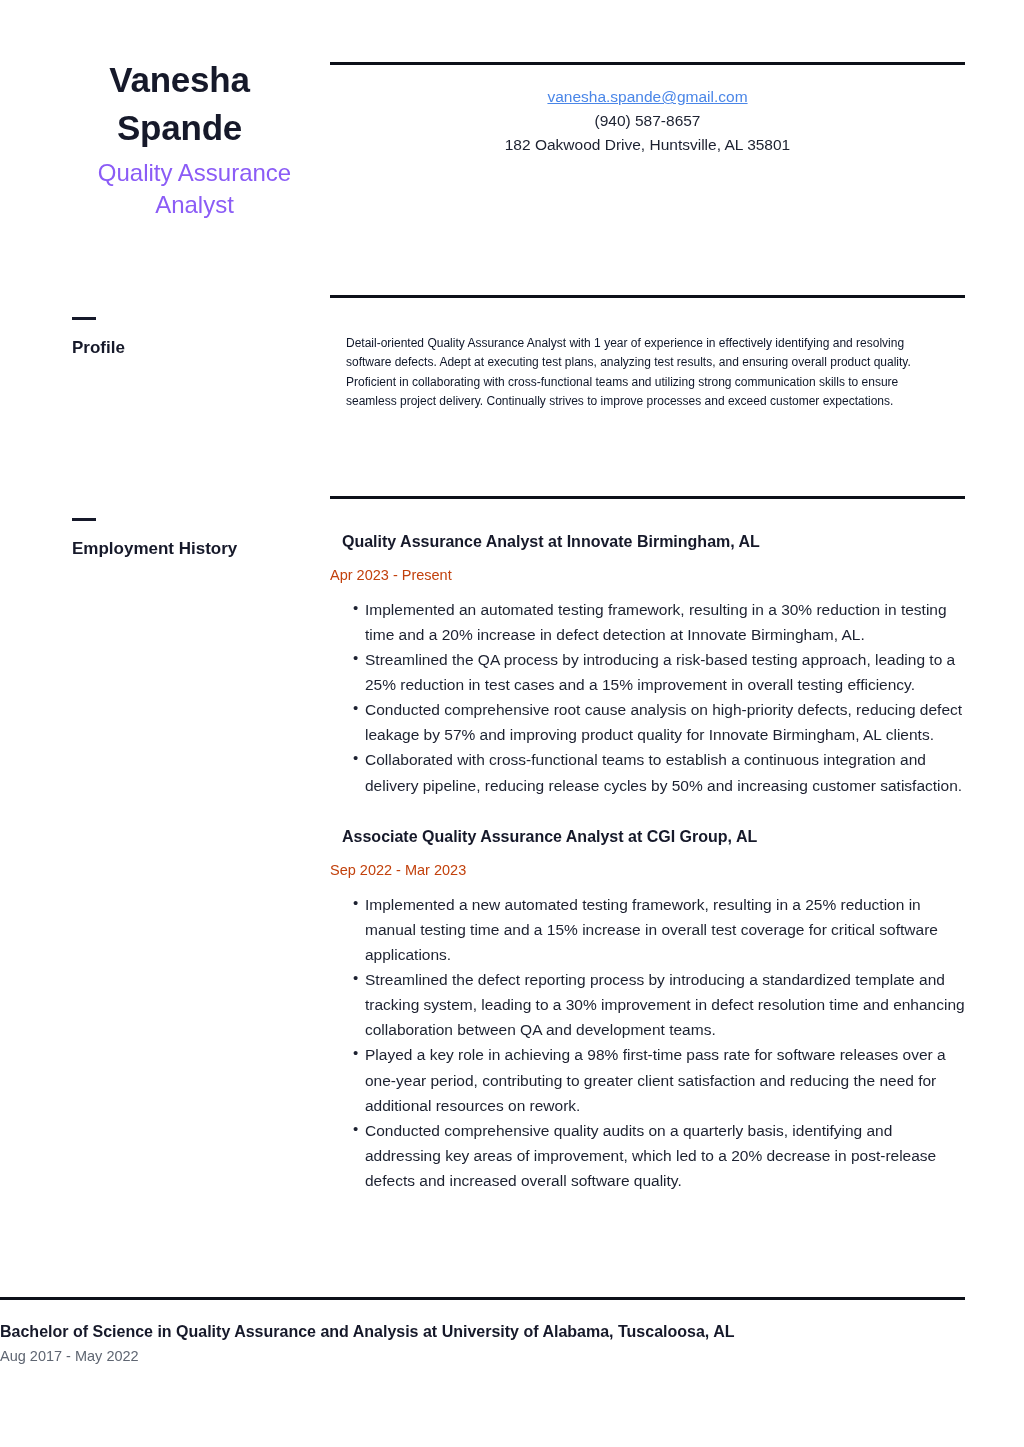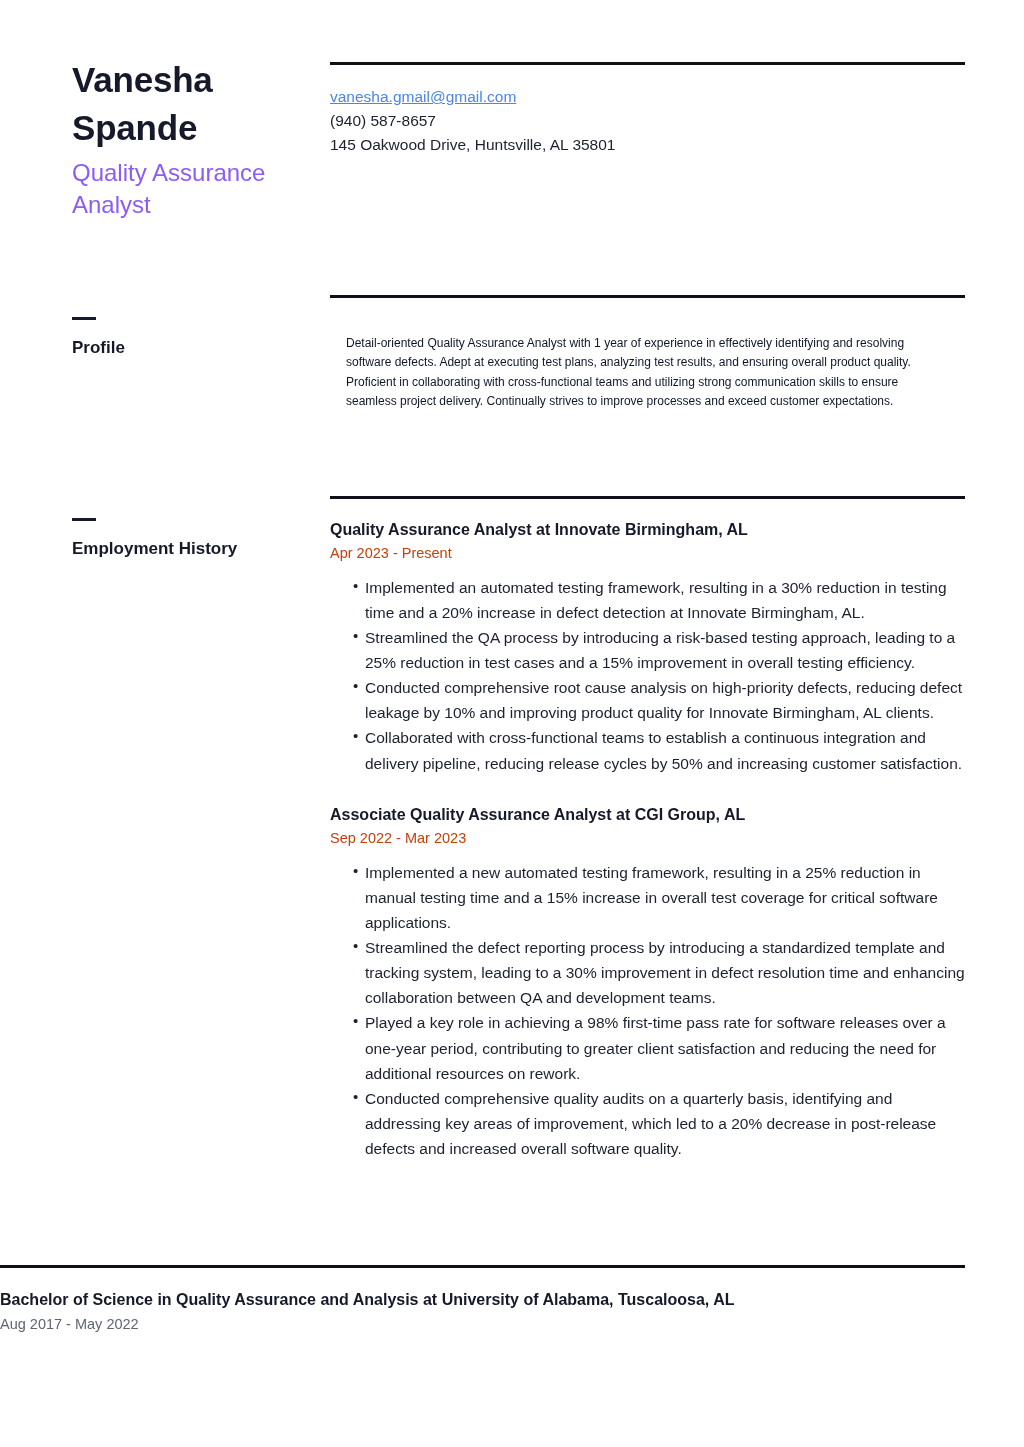--- a/index.html
+++ b/index.html
@@ -23,20 +23,21 @@
     height: 1447px;
     background: #ffffff;
     padding: 0;
     overflow: hidden;
   }
 
   
   .header {
     display: flex;
     align-items: flex-start;
+    text-align: center;
   }
   .header-left {
     width: 330px;
     padding-left: 72px;
     padding-top: 56px;
   }
   .name {
     font-size: 35px;
     font-weight: 700;
     line-height: 1.38;
@@ -139,21 +140,21 @@
 
   
   .job { margin-bottom: 0; }
   .job + .job { margin-top: 28px; }
 
   .job-heading {
     font-size: 16px;
     font-weight: 700;
     color: #16192a;
     line-height: 1.4;
-    margin: 0;
+    margin: 12px;
   }
   .job-dates {
     font-size: 14.5px;
     color: #c2410c;
     line-height: 1.5;
     margin: 2px 0 0 0;
   }
   ul.bullets {
     margin: 10px 0 0 0;
     padding: 0 0 0 23px;
@@ -199,24 +200,24 @@
   <div class="header">
     <div class="header-left">
       <h1 class="name">Vanesha Spande</h1>
       <div class="job-title">Quality Assurance Analyst</div>
     </div>
 
     <div class="header-right">
       <div class="rule"></div>
       <div class="details-block">
         <div>
-          <a class="detail-link" href="#">vanesha.gmail@gmail.com</a>
+          <a class="detail-link" href="#">vanesha.spande@gmail.com</a>
         </div>
         <div class="detail-line">(940) 587-8657</div>
-        <div class="detail-line">145 Oakwood Drive, Huntsville, AL 35801</div>
+        <div class="detail-line">182 Oakwood Drive, Huntsville, AL 35801</div>
       </div>
     </div>
   </div>
 
   <div class="section section-profile">
     <div class="section-aside aside-offset-profile">
       <div class="aside-dash"></div>
       <div class="aside-label">Profile</div>
     </div>
     <div class="section-main">
@@ -235,21 +236,21 @@
     <div class="section-main">
       <div class="rule"></div>
       <div class="main-after-rule">
 
         <div class="job">
           <h3 class="job-heading">Quality Assurance Analyst at Innovate Birmingham, AL</h3>
           <div class="job-dates">Apr 2023 - Present</div>
           <ul class="bullets">
             <li>Implemented an automated testing framework, resulting in a 30% reduction in testing time and a 20% increase in defect detection at Innovate Birmingham, AL.</li>
             <li>Streamlined the QA process by introducing a risk-based testing approach, leading to a 25% reduction in test cases and a 15% improvement in overall testing efficiency.</li>
-            <li>Conducted comprehensive root cause analysis on high-priority defects, reducing defect leakage by 10% and improving product quality for Innovate Birmingham, AL clients.</li>
+            <li>Conducted comprehensive root cause analysis on high-priority defects, reducing defect leakage by 57% and improving product quality for Innovate Birmingham, AL clients.</li>
             <li>Collaborated with cross-functional teams to establish a continuous integration and delivery pipeline, reducing release cycles by 50% and increasing customer satisfaction.</li>
           </ul>
         </div>
 
         <div class="job">
           <h3 class="job-heading">Associate Quality Assurance Analyst at CGI Group, AL</h3>
           <div class="job-dates">Sep 2022 - Mar 2023</div>
           <ul class="bullets">
             <li>Implemented a new automated testing framework, resulting in a 25% reduction in manual testing time and a 15% increase in overall test coverage for critical software applications.</li>
             <li>Streamlined the defect reporting process by introducing a standardized template and tracking system, leading to a 30% improvement in defect resolution time and enhancing collaboration between QA and development teams.</li>

